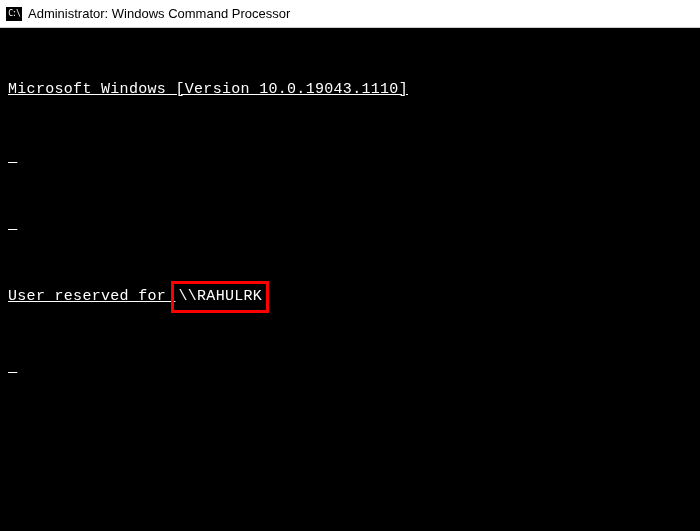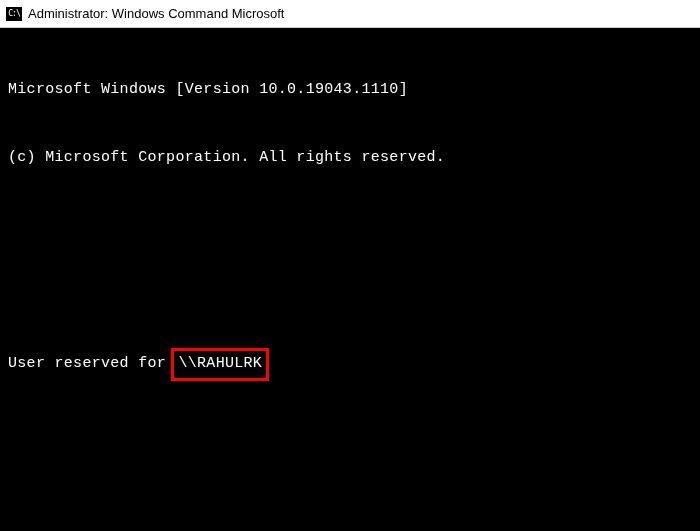--- a/index.html
+++ b/index.html
@@ -35,40 +35,39 @@
       font-size: 8px;
       font-family: monospace;
       letter-spacing: -1px;
     }
     .terminal {
       padding: 6px 8px;
       white-space: pre;
       line-height: 1.5;
       letter-spacing: 0.3px;
     }
-    .line { display: block; min-height: 1.5em; }
+    .line { display: block; min-height: 1.5em; text-decoration: underline; }
     .hl {
       display: inline-block;
       border: 3px solid #ff0000;
       padding: 2px 4px;
       margin: -1px -4px;
       position: relative;
     }
   </style>
 </head>
 <body>
 
 <div class="titlebar">
   <span class="titlebar-icon">C:\</span>
-  <span>Administrator: Windows Command Microsoft</span>
+  <span>Administrator: Windows Command Processor</span>
 </div>
 
 <div class="terminal">
   <span class="line">Microsoft Windows [Version 10.0.19043.1110]</span>
-  <span class="line">(c) Microsoft Corporation. All rights reserved.</span>
   <span class="line">&nbsp;</span>
   <span class="line">&nbsp;</span>
   <span class="line"><span>User reserved for </span><span class="hl">\\RAHULRK</span></span>
   <span class="line">&nbsp;</span>
   
   
   
   
   
   

